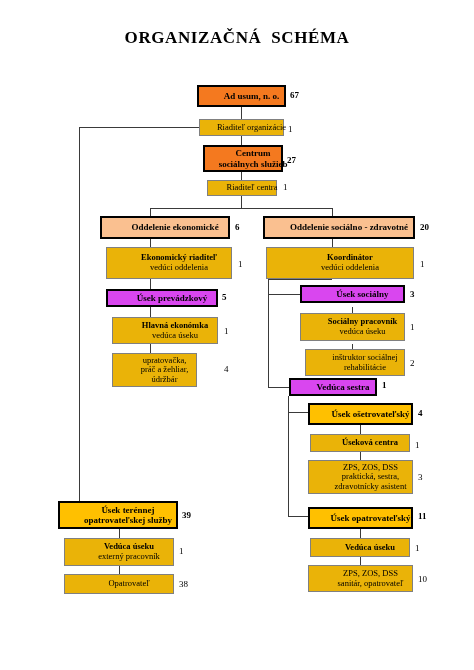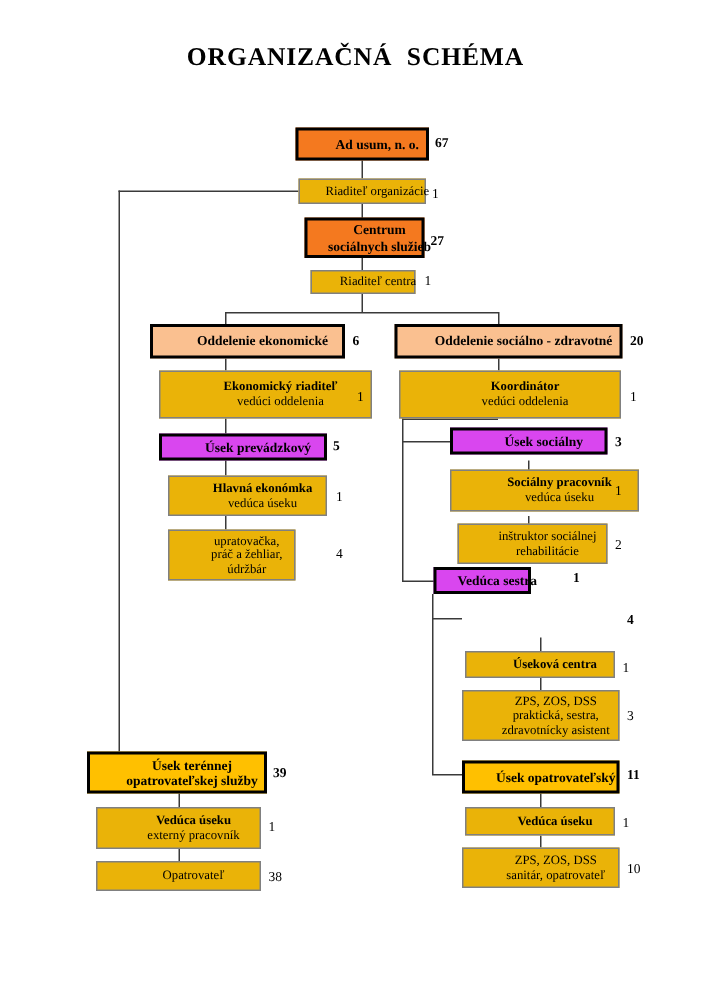--- a/index.html
+++ b/index.html
@@ -148,21 +148,21 @@
   <div class="node v-plain" style="left:207px; top:180px; width:70px; height:16px;">
     <span class="l1">Riaditeľ centra</span>
   </div>
   <div class="count" style="left:283px; top:182px;">1</div>
 
   <div class="node v-head v-peach" style="left:100px; top:216px; width:130px; height:23px;">
     <span class="l1">Oddelenie ekonomické</span>
   </div>
   <div class="count bold" style="left:235px; top:222px;">6</div>
 
-  <div class="node v-plain v-plain-bold" style="left:106px; top:247px; width:142px; height:32px;">
+  <div class="node v-plain v-plain-bold" style="left:106px; top:247px; width:126px; height:32px;">
     <span class="l1">Ekonomický riaditeľ</span>
     <span class="l2">vedúci oddelenia</span>
   </div>
   <div class="count" style="left:238px; top:259px;">1</div>
 
   <div class="node v-head v-gold" style="left:106px; top:289px; width:112px; height:18px;">
     <span class="l1">Úsek prevádzkový</span>
   </div>
   <div class="count bold" style="left:222px; top:292px;">5</div>
 
@@ -188,37 +188,40 @@
     <span class="l1">Koordinátor</span>
     <span class="l2">vedúci oddelenia</span>
   </div>
   <div class="count" style="left:420px; top:259px;">1</div>
 
   <div class="node v-head v-gold" style="left:300px; top:285px; width:105px; height:18px;">
     <span class="l1">Úsek sociálny</span>
   </div>
   <div class="count bold" style="left:410px; top:289px;">3</div>
 
-  <div class="node v-plain v-plain-bold" style="left:300px; top:313px; width:126px; height:28px;">
+  <div class="node v-plain v-plain-bold" style="left:300px; top:313px; width:105px; height:28px;">
     <span class="l1">Sociálny pracovník</span>
     <span class="l2">vedúca úseku</span>
   </div>
   <div class="count" style="left:410px; top:322px;">1</div>
 
   <div class="node v-plain" style="left:305px; top:349px; width:100px; height:27px;">
     <span class="l1">inštruktor sociálnej</span>
     <span class="l2">rehabilitácie</span>
   </div>
   <div class="count" style="left:410px; top:358px;">2</div>
 
-  <div class="node v-head v-gold" style="left:289px; top:378px; width:65px; height:18px;">
+  <div class="node v-head v-gold" style="left:289px; top:378px; width:88px; height:18px;">
     <span class="l1">Vedúca sestra</span>
   </div>
   <div class="count bold" style="left:382px; top:380px;">1</div>
 
+  <div class="node v-head v-gold2" style="left:308px; top:403px; width:105px; height:22px;">
+    <span class="l1">Úsek ošetrovateľský</span>
+  </div>
   <div class="count bold" style="left:418px; top:408px;">4</div>
 
   <div class="node v-plain v-plain-bold" style="left:310px; top:434px; width:100px; height:18px;">
     <span class="l1">Úseková centra</span>
   </div>
   <div class="count" style="left:415px; top:440px;">1</div>
 
   <div class="node v-plain" style="left:308px; top:460px; width:105px; height:34px;">
     <span class="l1">ZPS, ZOS, DSS</span>
     <span class="l2">praktická, sestra,</span>

